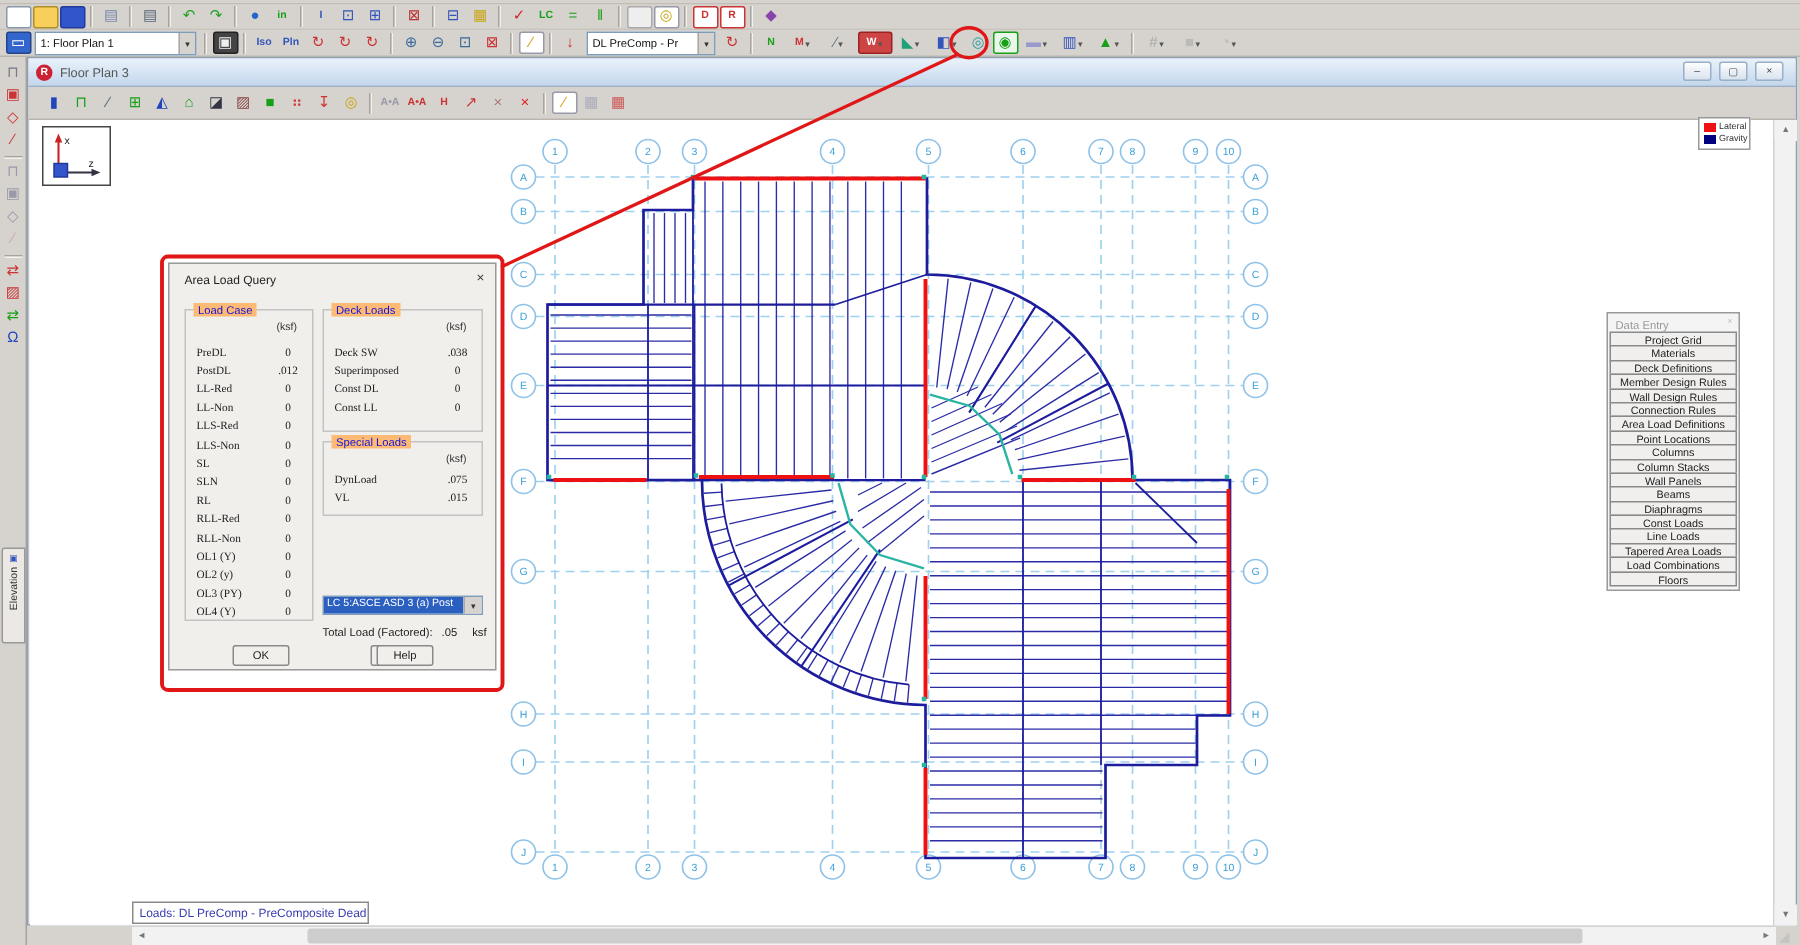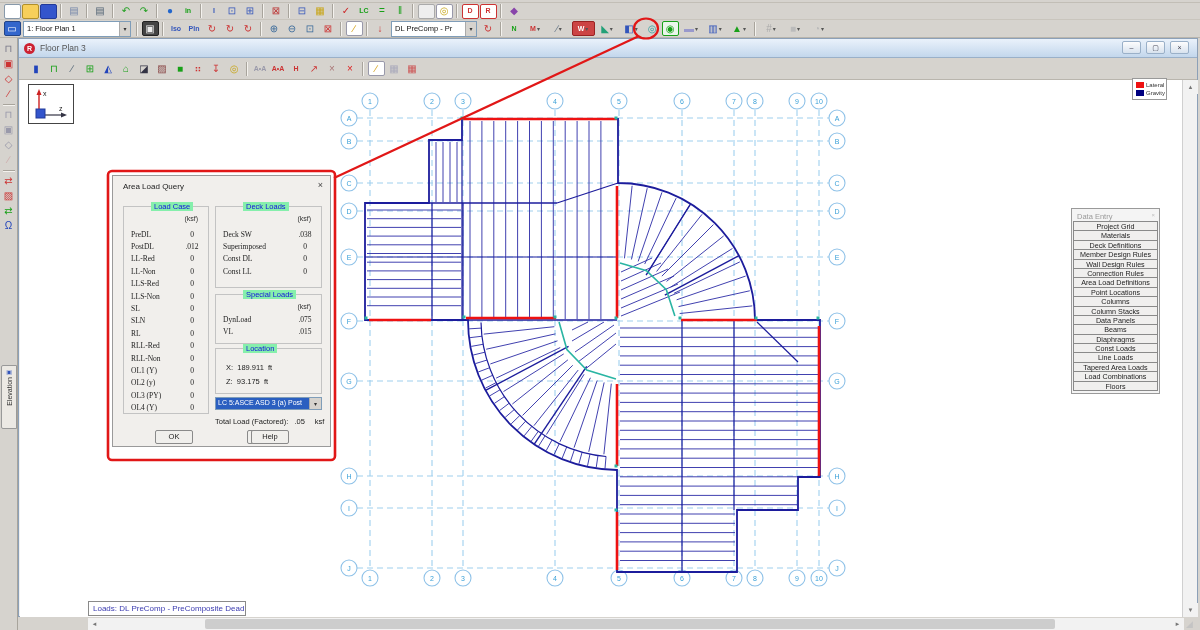--- a/index.html
+++ b/index.html
@@ -60,21 +60,21 @@
   #data-entry { position:absolute; left:1071px; top:208px; width:89px; background:#f4f4f4; border:1px solid #9a9a9a; z-index:4; padding:1px 1px 2px 1px; }
   #de-title { height:12px; font-size:7.5px; color:#9a9a9a; padding:2px 0 0 4px; position:relative; }
   #de-close { position:absolute; right:3px; top:2px; font-size:6px; color:#c0c0c0; }
   .debtn { display:block; width:85px; height:10.4px; line-height:9.5px; font-size:7.2px; text-align:center; background:#f0efee; border:1px solid #8a8a8a; margin:-1px auto 0 auto; color:#222; }
 
   
   #dialog { position:absolute; left:112px; top:175px; width:219px; height:272px; background:#f1efec; border:1px solid #9a9a9a; z-index:5; font-size:7.5px; }
   #dlg-title { position:absolute; left:10px; top:6px; font-size:8px; color:#222; }
   #dlg-close { position:absolute; right:7px; top:4px; font-size:9px; color:#444; }
   .grp { position:absolute; border:1px solid #c3c3c3; }
-  .grp-label { position:absolute; top:-5px; left:5px; background:#86efac; padding:0 3px; color:#1111dd; font-size:7.5px;margin-left:22px; }
+  .grp-label { position:absolute; top:-5px; left:5px; background:#fdba74; padding:0 3px; color:#1111dd; font-size:7.5px; }
   .grp-unit { position:absolute; top:8px; right:10px; font-size:7px; color:#333; }
   #grp-loadcase { left:10px; top:30px; width:86px; height:208px; }
   #grp-deck { left:102px; top:30px; width:107px; height:82px; }
   #grp-special { left:102px; top:118px; width:107px; height:50px; }
   #grp-location { left:102px; top:172px; width:107px; height:46px; }
   .rows { position:absolute; left:0; right:0;font-family:Liberation Serif, serif; }
   #grp-loadcase .rows { top:21px; } #grp-deck .rows { top:21px; } #grp-special .rows { top:18px; }
   .dlg-row { display:flex; height:12.4px; align-items:center; }
   .dlg-row .lbl { flex:1; padding-left:7px; color:#222; }
   .dlg-row .val { width:32px; text-align:center; color:#222; }
@@ -730,21 +730,21 @@
       <a class="debtn">Project Grid</a>
       <a class="debtn">Materials</a>
       <a class="debtn">Deck Definitions</a>
       <a class="debtn">Member Design Rules</a>
       <a class="debtn">Wall Design Rules</a>
       <a class="debtn">Connection Rules</a>
       <a class="debtn">Area Load Definitions</a>
       <a class="debtn">Point Locations</a>
       <a class="debtn">Columns</a>
       <a class="debtn">Column Stacks</a>
-      <a class="debtn">Data Panels</a>
+      <a class="debtn">Wall Panels</a>
       <a class="debtn">Beams</a>
       <a class="debtn">Diaphragms</a>
       <a class="debtn">Const Loads</a>
       <a class="debtn">Line Loads</a>
       <a class="debtn">Tapered Area Loads</a>
       <a class="debtn">Load Combinations</a>
       <a class="debtn">Floors</a>
     </div>
 </div>
 
@@ -847,29 +847,20 @@
         <div class="dlg-row">
           <span class="lbl">DynLoad</span>
           <span class="val">.075</span>
         </div>
         <div class="dlg-row">
           <span class="lbl">VL</span>
           <span class="val">.015</span>
         </div>
       </div>
   </div>
-  <div class="grp" id="grp-location">
-    <span class="grp-label">Location</span>
-    <div class="loc-row" style="top:14px;">
-      <span>X:</span>&nbsp;&nbsp;<span>189.911</span>&nbsp;&nbsp;<span>ft</span>
-    </div>
-    <div class="loc-row" style="top:28px;">
-      <span>Z:</span>&nbsp;&nbsp;<span>93.175</span>&nbsp;&nbsp;<span>ft</span>
-    </div>
-  </div>
 
   <div id="combo">
     <div id="combo-sel">LC 5:ASCE ASD 3 (a) Post</div>
     <div id="combo-btn">▾</div>
   </div>
   <div id="total-row">
     <span>Total Load (Factored):</span>
     <span class="tv">.05</span>
     <span class="tu">ksf</span>
   </div>

